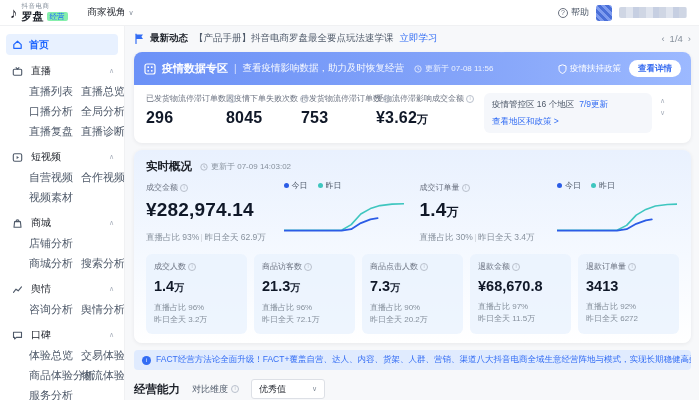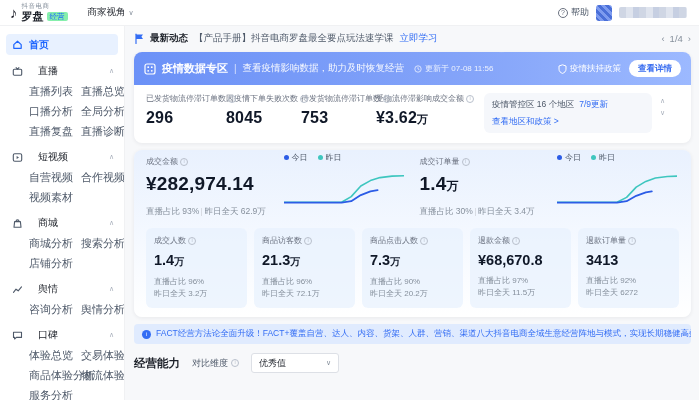--- a/index.html
+++ b/index.html
@@ -21,21 +21,21 @@
   .top-right { margin-left:auto; display:flex; align-items:center; gap:7px; }
   .help { display:flex; align-items:center; gap:3px; font-size:9px; color:#4e5969; cursor:pointer; }
   .help-ic { width:10px; height:10px; border:1px solid #6b7280; border-radius:50%; font-size:7px; color:#6b7280; display:flex; align-items:center; justify-content:center; line-height:1; }
   .avatar { width:16px; height:16px; border-radius:3px; background-image:linear-gradient(45deg,#4a6fd8 25%,#7d9bef 25%,#7d9bef 50%,#4a6fd8 50%,#4a6fd8 75%,#7d9bef 75%); background-size:8px 8px; }
   .name-blur { width:68px; height:11px; border-radius:2px; background:repeating-linear-gradient(90deg,#cfd6e4 0 7px,#dfe4ee 7px 14px,#c6cfe2 14px 20px); }
 
   
   .sidebar { position:absolute; top:26px; left:0; bottom:0; width:125px; background:#fff; border-right:1px solid #f0f1f3; padding-top:8px; overflow:hidden; }
   .side-home { margin:0 6px; height:21px; display:flex; align-items:center; gap:6px; padding:0 6px; background:#e8f1ff; color:#1f66ff; border-radius:4px; font-size:10px; font-weight:bold; cursor:pointer; }
   .sec { margin-top:6px; }
-  .sec-h { display:flex; align-items:center; gap:15px; padding:3px 10px 3px 12px; font-size:10px; color:#1d2129; cursor:pointer; }
+  .sec-h { display:flex; align-items:center; gap:8px; padding:3px 10px 3px 12px; font-size:10px; color:#1d2129; cursor:pointer; }
   .sec-h .chev { margin-left:auto; font-size:7px; color:#a9b0bc; }
   .sec-rows { padding-left:29px; }
   .srow { display:flex; gap:10px; padding:2.5px 0; }
   .sitem { font-size:11px; color:#4e5969; white-space:nowrap; cursor:pointer; display:flex; align-items:center; gap:2px; }
   .sitem.c1 { min-width:42px; }
   .sic { width:11px; height:11px; flex:0 0 11px; }
   .sic svg { display:block; }
 
   
   .main { position:absolute; top:26px; left:126px; right:0; bottom:0; overflow:hidden; }
@@ -75,21 +75,21 @@
 
   .inf { width:8px; height:8px; border:1px solid #b9c0cc; border-radius:50%; display:inline-flex; align-items:center; justify-content:center; flex:0 0 8px; position:relative; cursor:pointer; }
   .inf::after { content:"i"; font-size:5.5px; color:#b9c0cc; line-height:1; }
 
   
   .rt { background:linear-gradient(180deg,#e9f1fe 0%,#f5f9ff 55%,#ffffff 100%); padding-bottom:9px; }
   .rt-h { display:flex; align-items:center; gap:8px; padding:9px 12px 2px; }
   .rt-title { font-size:11.5px; font-weight:bold; color:#1d2129; }
   .rt-upd { font-size:8px; color:#86909c; display:flex; align-items:center; gap:3px; }
   .rt-big { display:flex; padding:2px 12px 0; }
-  .rt-half { flex:1; display:flex; align-items:flex-start; }
+  .rt-half { flex:1; display:flex; align-items:center; }
   .rt-half + .rt-half { margin-left:14px; }
   .big-info { flex:1; padding-top:4px; }
   .big-val { font-size:19px; font-weight:bold; color:#101828; margin-top:6px; letter-spacing:.2px; }
   .big-val .unit { font-size:12px; }
   .big-foot { margin-top:11px; font-size:8.5px; color:#86909c; display:flex; align-items:center; gap:2px; white-space:nowrap; }
   .vdiv { width:1px; height:8px; background:#d8dce3; }
   .chartcol { width:122px; flex:0 0 122px; }
   .legend { display:flex; justify-content:flex-start; gap:10px; font-size:8px; color:#4e5969; margin-bottom:2px; }
   .legend .li { display:flex; align-items:center; gap:3px; cursor:pointer; }
   .dot { width:5px; height:5px; border-radius:50%; display:inline-block; }
@@ -103,21 +103,21 @@
   .sm-sub { font-size:8px; color:#86909c; margin-top:7px; line-height:1.5; white-space:nowrap; }
 
   
   .fact { margin:7px 8px 0; background:#e0ebfe; border-radius:4px; display:flex; align-items:center; gap:5px; padding:4px 8px; font-size:8.5px; color:#336df4; white-space:nowrap; overflow:hidden; }
   .fact-ic { width:9px; height:9px; border-radius:50%; background:#336df4; color:#fff; font-size:6px; display:flex; align-items:center; justify-content:center; flex:0 0 9px; }
 
   
   .ability { margin:9px 8px 0; display:flex; align-items:center; gap:12px; }
   .ab-title { font-size:11.5px; font-weight:bold; color:#1d2129; }
   .ab-cmp { font-size:9px; color:#4e5969; display:flex; align-items:center; gap:3px; }
-  .ab-select { width:88px; height:20px; background:#fff; border:1px solid #dde0e6; border-radius:3px; display:flex; align-items:center; justify-content:space-between; padding:0 7px; font-size:9px; color:#1d2129; cursor:pointer; }
+  .ab-select { width:74px; height:20px; background:#fff; border:1px solid #dde0e6; border-radius:3px; display:flex; align-items:center; justify-content:space-between; padding:0 7px; font-size:9px; color:#1d2129; cursor:pointer; }
 
   .clock { width:8px; height:8px; }
 </style>
 </head>
 <body>
 
 <div class="screen">
 
   <div class="topbar">
     <div class="logo">
@@ -209,25 +209,25 @@
           <svg width="11" height="11" viewBox="0 0 11 11">
               <path d="M2.6 3.6 H8.4 L9 9.2 H2 Z" fill="none" stroke="#4e5969" stroke-width="1.1" stroke-linejoin="round"></path>
               <path d="M4 3.4 C4 1.4 7 1.4 7 3.4" fill="none" stroke="#4e5969" stroke-width="1.1"></path>
             </svg>
         </span>
         <span>商城</span>
         <span class="chev">∧</span>
       </div>
       <div class="sec-rows">
         <div class="srow">
+            <span class="sitem c1">店铺分析</span>
+          </div>
+        <div class="srow">
             <span class="sitem c1">商城分析</span>
             <span class="sitem">搜索分析</span>
-          </div>
-        <div class="srow">
-            <span class="sitem c1">店铺分析</span>
           </div>
       </div>
     </div>
 
     <div class="sec">
       <div class="sec-h">
         <span class="sic">
           <svg width="11" height="11" viewBox="0 0 11 11">
               <polyline points="1.5,8.3 4,5.2 6.2,6.8 9.5,2.8" fill="none" stroke="#4e5969" stroke-width="1.1" stroke-linejoin="round" stroke-linecap="round"></polyline>
             </svg>
@@ -365,20 +365,30 @@
           <span class="link">查看地区和政策 &gt;</span>
         </div>
         <div class="cv-chev">
           <span>∧</span>
           <span>∨</span>
         </div>
       </div>
     </div>
 
     <div class="card rt">
+      <div class="rt-h">
+        <span class="rt-title">实时概况</span>
+        <span class="rt-upd">
+          <svg class="clock" viewBox="0 0 10 10">
+              <circle cx="5" cy="5" r="4" fill="none" stroke="#a9b0bc" stroke-width="1"></circle>
+              <path d="M5 2.8 V5 L6.8 6" stroke="#a9b0bc" stroke-width="1" fill="none"></path>
+            </svg>
+          <span>更新于 07-09 14:03:02</span>
+        </span>
+      </div>
 
       <div class="rt-big">
 
         <div class="rt-half">
           <div class="big-info">
             <div class="lb">
                 <span>成交金额</span>
                 <span class="inf"></span>
               </div>
             <div class="big-val"><span>¥282,974.14</span><span class="unit"></span></div>

